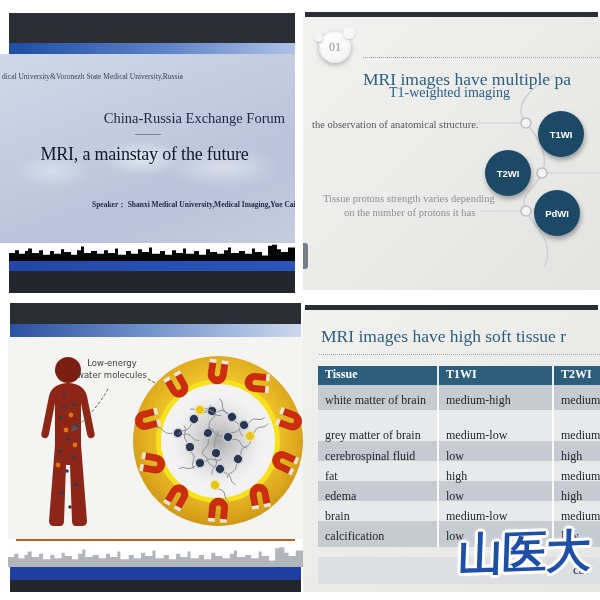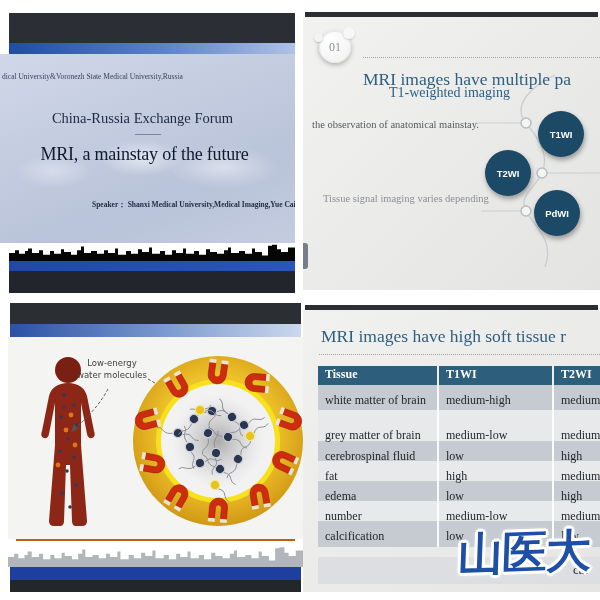--- a/index.html
+++ b/index.html
@@ -16,21 +16,21 @@
   .s1-bar-top{position:absolute;left:0;right:0;top:0;height:30px;background:#2b2e35;}
   .s1-stripe{position:absolute;left:0;right:0;top:30px;height:11px;
              background:linear-gradient(to right,#1f4da3,#5d83c8 55%,#aec2e6);}
   .s1-body{position:absolute;left:-9px;right:0;top:41px;height:189px;
            background:linear-gradient(160deg,#d0d7e8,#b9c3d9 70%,#c4cde0);padding-left:20px;}
   .s1-body::before{content:"";position:absolute;inset:0;
      background:radial-gradient(60px 26px at 48% 55%,rgba(255,255,255,.55),transparent 70%),
                 radial-gradient(80px 30px at 76% 60%,rgba(255,255,255,.45),transparent 70%),
                 radial-gradient(55px 24px at 18% 62%,rgba(255,255,255,.35),transparent 70%);}
   .s1-affil{position:absolute;left:2px;top:18px;font-size:7.5px;color:#39435a;white-space:nowrap;}
-  .s1-forum{position:absolute;left:0;right:10px;top:56px;text-align:center;
+  .s1-forum{position:absolute;left:0;right:10px;top:56px;text-align:right;
             font-size:14.5px;color:#1b2942;}
   .s1-div{position:absolute;left:50%;top:80px;width:26px;height:1px;background:#7d8699;
           transform:translateX(-50%);}
   .s1-title{position:absolute;left:0;right:6px;top:90px;text-align:center;font-weight:normal;
             font-size:18px;letter-spacing:-0.2px;color:#0e1a2e;}
   .s1-speaker{position:absolute;left:92px;top:146px;font-size:7.5px;font-weight:bold;
               color:#232d44;white-space:nowrap;}
   .s1-sky{position:absolute;left:0;right:0;top:230px;height:18px;}
   .s1-stripe2{position:absolute;left:0;right:0;top:248px;height:10px;
               background:linear-gradient(to right,#2148a8,#2a55bc);}
@@ -168,22 +168,23 @@
         </g>
         <g>
           <circle class="big" cx="254" cy="196" r="23" filter="url(#ds)"></circle>
           <text x="254" y="200">PdWI</text>
         </g>
       </svg>
       <div class="s2-badge">01</div>
       <div class="s2-title">MRI images have multiple pa</div>
       <div class="s2-underline"></div>
       <div class="s2-h1">T1-weighted imaging</div>
-      <div class="s2-p1">the observation of anatomical mainstay.</div>
-      <div class="s2-p2">Tissue signal imaging varies depending</div>
+      <div class="s2-p1">the observation of anatomical structure.</div>
+      <div class="s2-p2">Tissue protons strength varies depending</div>
+      <div class="s2-p3">on the number of protons it has</div>
       <div class="s2-tab"></div>
     </div>
   </section>
 
   <section class="cell cell-bl">
     <div class="s3-bar-top"></div>
     <div class="s3-stripe"></div>
     <div class="s3-body">
       <svg class="s3-art" viewBox="0 0 295 202" aria-hidden="true">
         <defs>
@@ -329,21 +330,21 @@
           <div class="tc1">fat</div>
           <div class="tc2">high</div>
           <div class="tc3">medium</div>
         </div>
         <div class="t-row t-r5">
           <div class="tc1">edema</div>
           <div class="tc2">low</div>
           <div class="tc3">high</div>
         </div>
         <div class="t-row t-r6">
-          <div class="tc1">number</div>
+          <div class="tc1">brain</div>
           <div class="tc2">medium-low</div>
           <div class="tc3">medium</div>
         </div>
         <div class="t-row t-r7">
           <div class="tc1">calcification</div>
           <div class="tc2">low</div>
           <div class="tc3">low</div>
         </div>
       </div>
       <div class="s4-caption">

